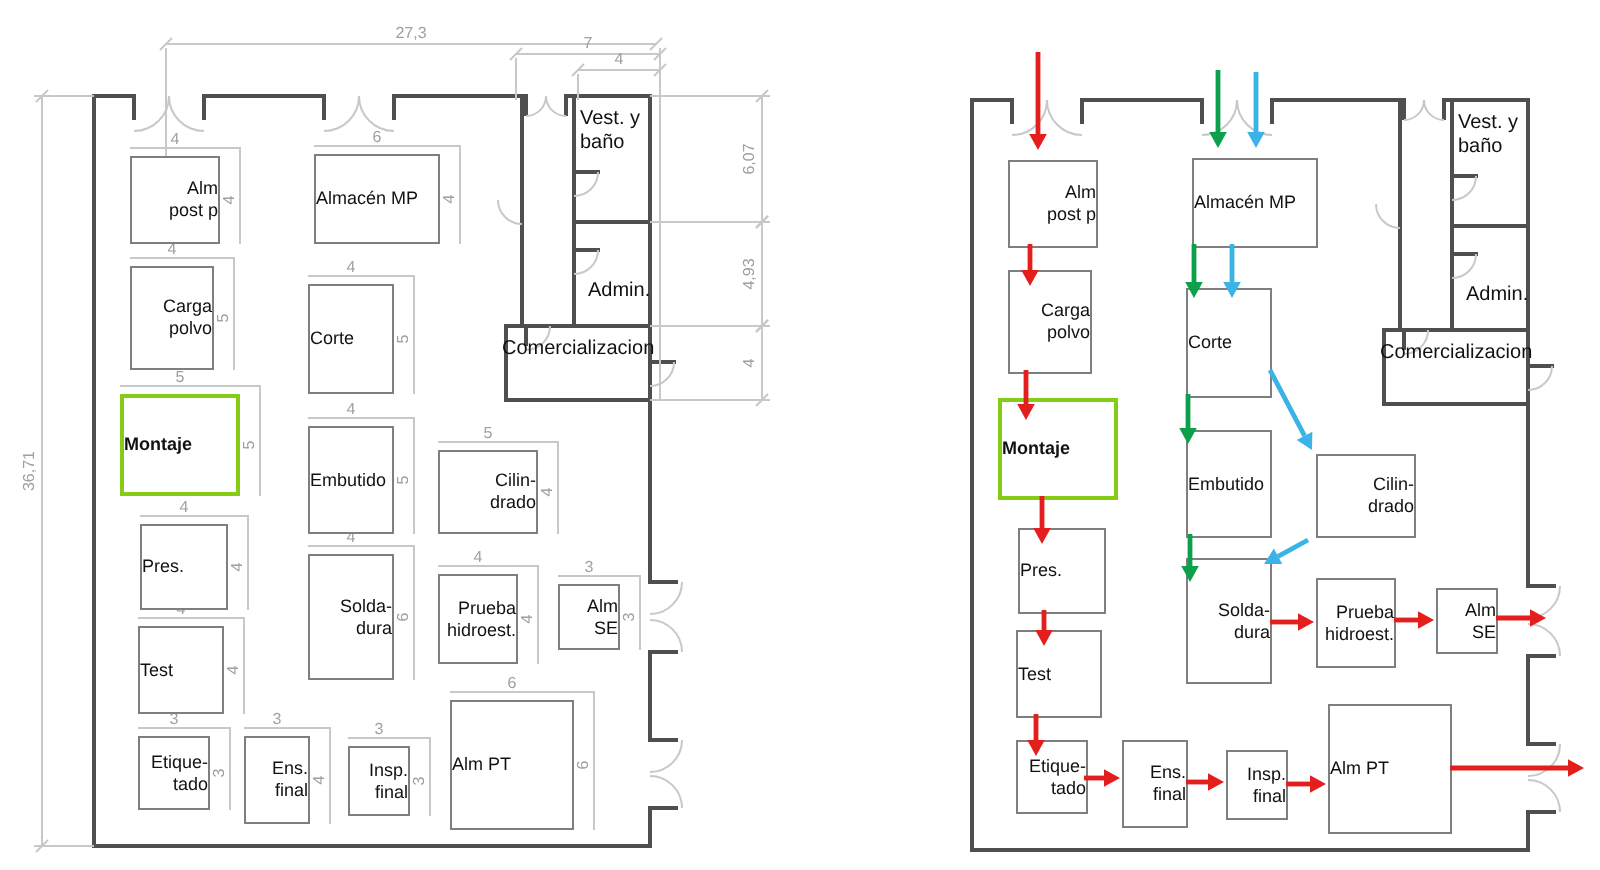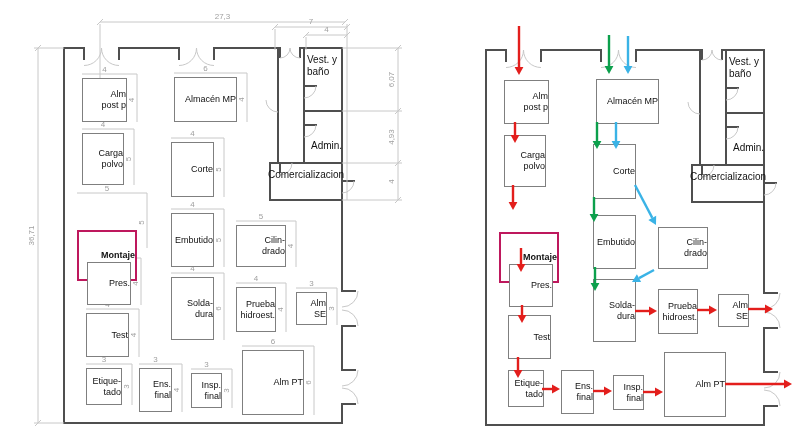--- a/index.html
+++ b/index.html
@@ -2,34 +2,34 @@
 <html><head>
 <meta charset="utf-8">
 <style>
   html,body{margin:0;padding:0;background:#fff;}
   body{width:800px;height:435px;font-family:"Liberation Sans",sans-serif;}
   .figure{position:relative;width:800px;height:435px;background:#fff;overflow:hidden;}
   .plan{position:absolute;}
   .plan svg{position:absolute;left:-48px;top:-48px;overflow:visible;pointer-events:none;}
   .pbox{position:absolute;background:#fff;border:1px solid #7f7f7f;box-sizing:border-box;
         display:flex;flex-direction:column;justify-content:center;z-index:2;}
-  .pbox.bold{border:2px solid #be185d;margin-top:33px;}
-  .plabel{font-size:9px;line-height:1.18;color:#111;white-space:pre-line;text-align:right;width:100%;box-sizing:border-box;}
+  .pbox.bold{border:2px solid #84cc16;}
+  .plabel{font-size:9px;line-height:1.18;color:#111;white-space:pre-line;text-align:left;width:100%;box-sizing:border-box;}
   .plabel.la{text-align:right;padding-left:3px;}
   .pbox.bold .plabel{font-weight:bold;}
   .room-label{position:absolute;font-size:10px;line-height:1.2;color:#111;white-space:pre-line;z-index:2;}
   .flowsvg{z-index:3;}
   .wallsvg{z-index:1;}
   svg text{font-family:"Liberation Sans",sans-serif;}
 </style>
 </head>
 <body>
 
 <div class="figure">
-  <div class="plan" style="left: 64px; top: 48px; width: 278px; height: 375px;">
+  <div class="plan" style="left: 47px; top: 48px; width: 278px; height: 375px;">
       <svg viewBox="-48 -48 400 450" width="400" height="450" class="wallsvg">
         <g>
           <line x1="0" y1="0" x2="20" y2="0" stroke="#4f4f4f" stroke-width="2" stroke-linecap="square"></line>
           <line x1="55" y1="0" x2="115" y2="0" stroke="#4f4f4f" stroke-width="2" stroke-linecap="square"></line>
           <line x1="150" y1="0" x2="216" y2="0" stroke="#4f4f4f" stroke-width="2" stroke-linecap="square"></line>
           <line x1="236" y1="0" x2="278" y2="0" stroke="#4f4f4f" stroke-width="2" stroke-linecap="square"></line>
           <line x1="0" y1="0" x2="0" y2="375" stroke="#4f4f4f" stroke-width="2" stroke-linecap="square"></line>
           <line x1="0" y1="375" x2="278" y2="375" stroke="#4f4f4f" stroke-width="2" stroke-linecap="square"></line>
           <line x1="278" y1="0" x2="278" y2="243" stroke="#4f4f4f" stroke-width="2" stroke-linecap="square"></line>
           <line x1="278" y1="278" x2="278" y2="322" stroke="#4f4f4f" stroke-width="2" stroke-linecap="square"></line>

